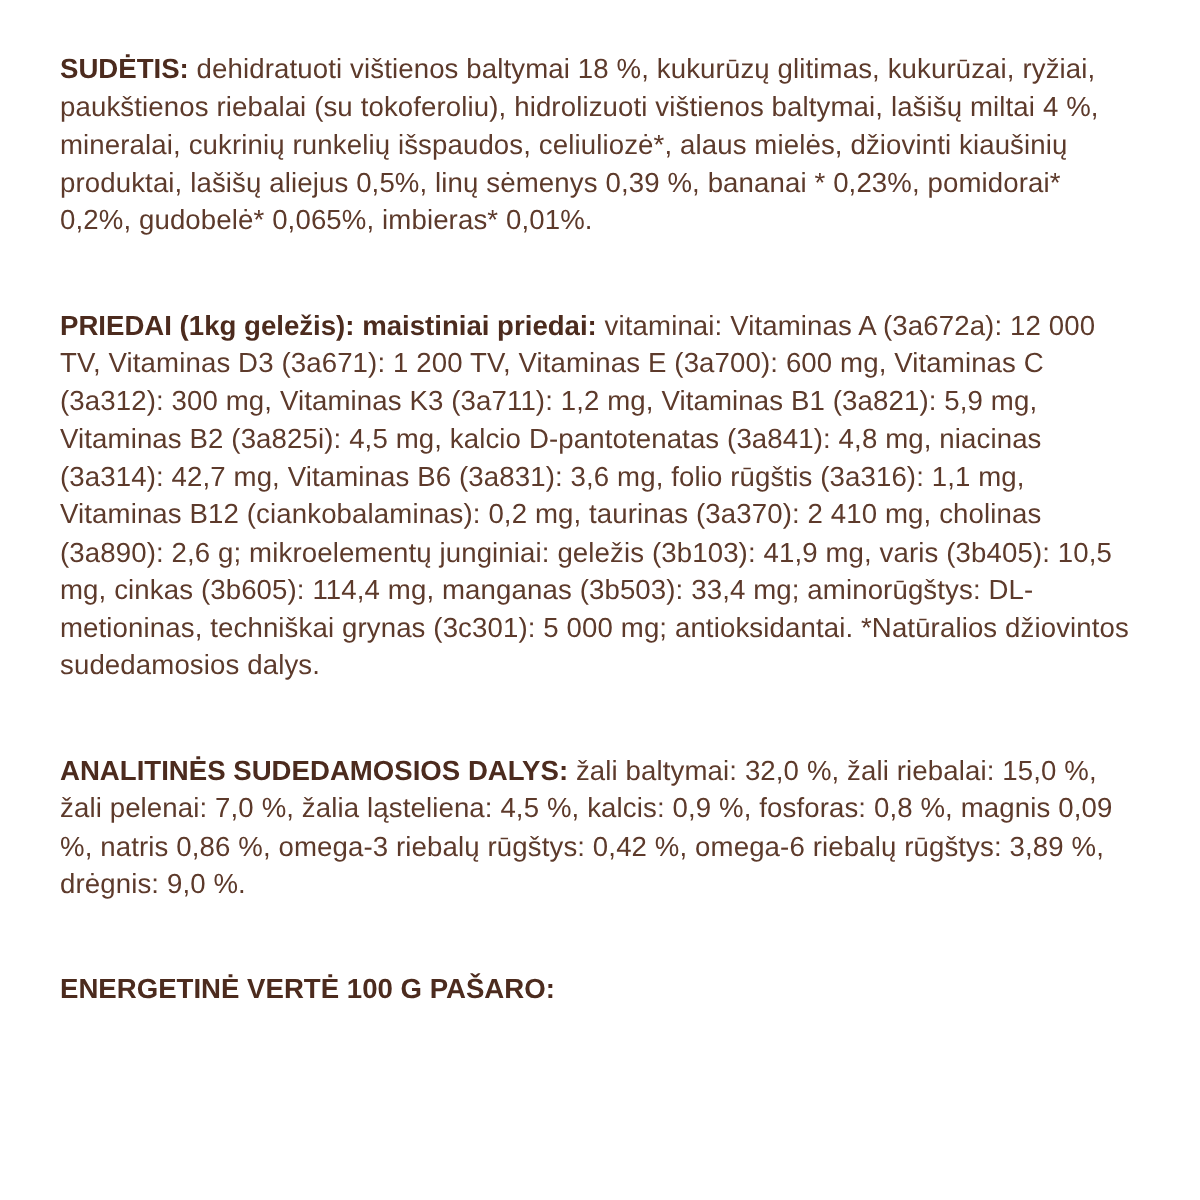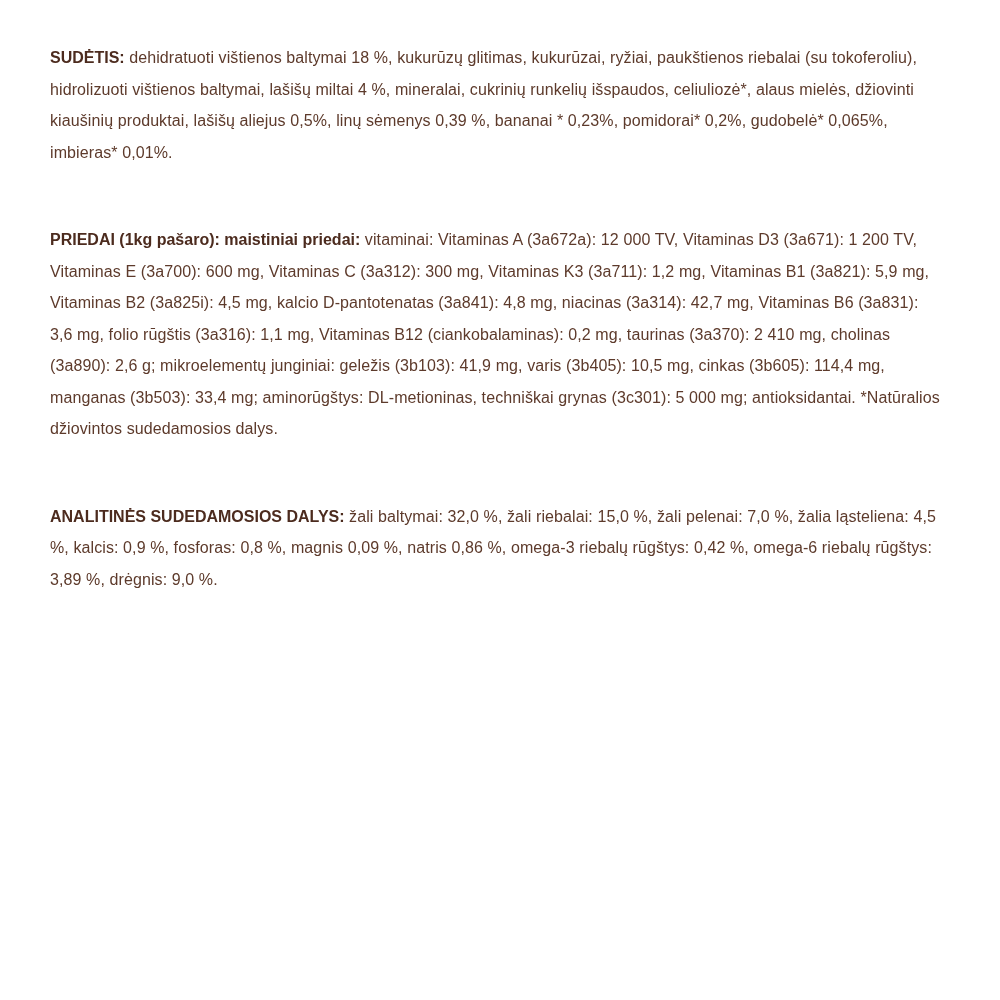--- a/index.html
+++ b/index.html
@@ -14,21 +14,21 @@
     width: 1000px;
     height: 1000px;
     background: var(--bg);
     overflow: hidden;
   }
   .sheet {
     width: 1000px;
     height: 1000px;
     padding: 42px 58px 0 50px;
     font-family: "Liberation Sans", "DejaVu Sans", sans-serif;
-    font-size: 16px;
+    font-size: 23px;
     line-height: 31.5px;
     color: var(--text);
     letter-spacing: 0.1px;
   }
   .section {
     margin: 0 0 56px 0;
   }
   .lead {
     font-weight: 700;
     color: var(--heading);
@@ -42,25 +42,26 @@
 <body>
 
 <main class="sheet">
 
   <p class="section">
     <strong class="lead">SUDĖTIS:</strong>
     <span class="body-text">dehidratuoti vištienos baltymai 18 %, kukurūzų glitimas, kukurūzai, ryžiai, paukštienos riebalai (su tokoferoliu), hidrolizuoti vištienos baltymai, lašišų miltai 4 %, mineralai, cukrinių runkelių išspaudos, celiuliozė*, alaus mielės, džiovinti kiaušinių produktai, lašišų aliejus 0,5%, linų sėmenys 0,39 %, bananai * 0,23%, pomidorai* 0,2%, gudobelė* 0,065%, imbieras* 0,01%.</span>
   </p>
 
   <p class="section">
-    <strong class="lead">PRIEDAI (1kg pašaro): maistiniai priedai:</strong>
+    <strong class="lead">PRIEDAI (1kg geležis): maistiniai priedai:</strong>
     <span class="body-text">vitaminai: Vitaminas A (3a672a): 12 000 TV, Vitaminas D3 (3a671): 1 200 TV, Vitaminas E (3a700): 600 mg, Vitaminas C (3a312): 300 mg, Vitaminas K3 (3a711): 1,2 mg, Vitaminas B1 (3a821): 5,9 mg, Vitaminas B2 (3a825i): 4,5 mg, kalcio D-pantotenatas (3a841): 4,8 mg, niacinas (3a314): 42,7 mg, Vitaminas B6 (3a831): 3,6 mg, folio rūgštis (3a316): 1,1 mg, Vitaminas B12 (ciankobalaminas): 0,2 mg, taurinas (3a370): 2 410 mg, cholinas (3a890): 2,6 g; mikroelementų junginiai: geležis (3b103): 41,9 mg, varis (3b405): 10,5 mg, cinkas (3b605): 114,4 mg, manganas (3b503): 33,4 mg; aminorūgštys: DL-metioninas, techniškai grynas (3c301): 5 000 mg; antioksidantai. *Natūralios džiovintos sudedamosios dalys.</span>
   </p>
 
   <p class="section">
     <strong class="lead">ANALITINĖS SUDEDAMOSIOS DALYS:</strong>
     <span class="body-text">žali baltymai: 32,0 %, žali riebalai: 15,0 %, žali pelenai: 7,0 %, žalia ląsteliena: 4,5 %, kalcis: 0,9 %, fosforas: 0,8 %, magnis 0,09 %, natris 0,86 %, omega-3 riebalų rūgštys: 0,42 %, omega-6 riebalų rūgštys: 3,89 %, drėgnis: 9,0 %.</span>
   </p>
 
   <p class="section">
+    <strong class="lead lead-block">ENERGETINĖ VERTĖ 100 G PAŠARO:</strong>
   </p>
 
 </main>
 
 </body></html>

